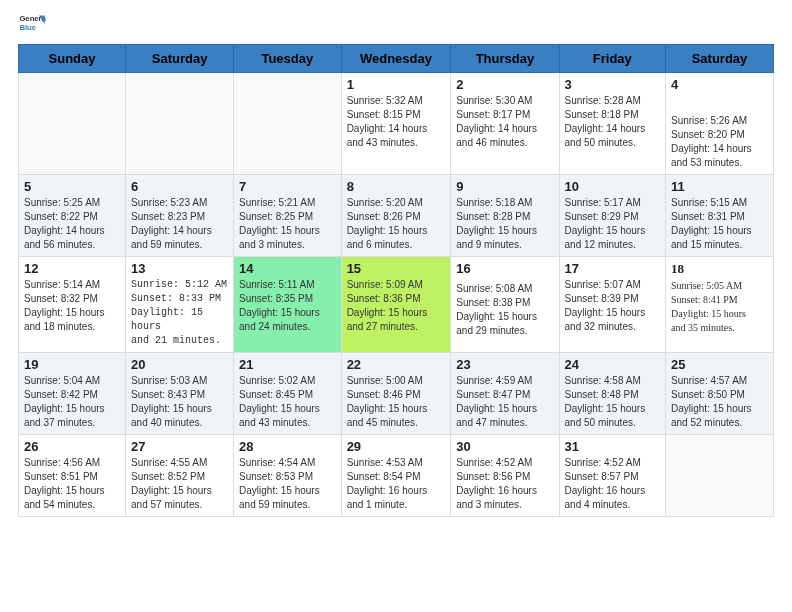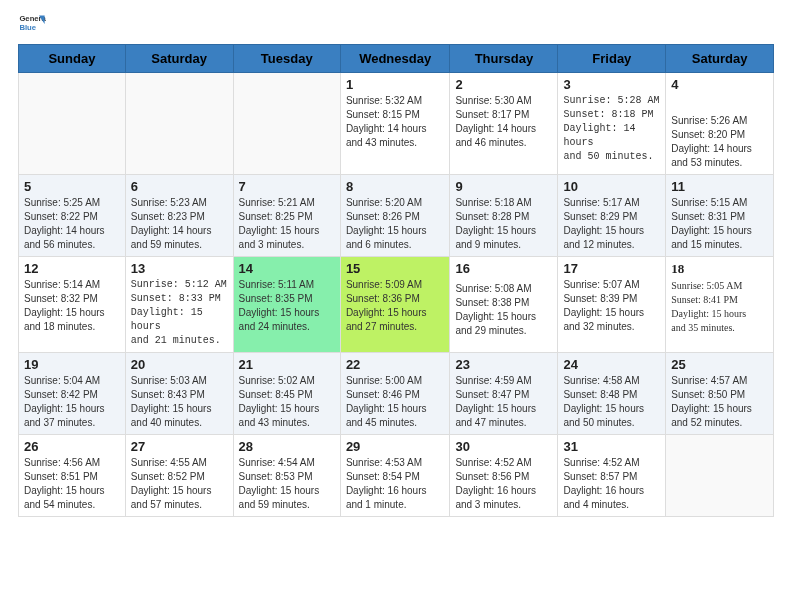--- a/index.html
+++ b/index.html
@@ -151,21 +151,21 @@
           </td>
           <td style="background: rgb(255, 255, 255);">
             <span class="day-number">2</span>
             <div class="day-info" style="white-space: pre-line;">Sunrise: 5:30 AM
 Sunset: 8:17 PM
 Daylight: 14 hours
 and 46 minutes.</div>
           </td>
           <td style="background: rgb(255, 255, 255);">
             <span class="day-number">3</span>
-            <div class="day-info" style="white-space: pre-line; font-family: Liberation Mono, monospace;">Sunrise: 5:28 AM
+            <div class="day-info" style="white-space: pre-line;">Sunrise: 5:28 AM
 Sunset: 8:18 PM
 Daylight: 14 hours
 and 50 minutes.</div>
           </td>
           <td style="background: rgb(255, 255, 255);">
             <span class="day-number">4</span>
             <div class="day-info" style="white-space: pre-line; margin-top: 22px;">Sunrise: 5:26 AM
 Sunset: 8:20 PM
 Daylight: 14 hours
 and 53 minutes.</div>

